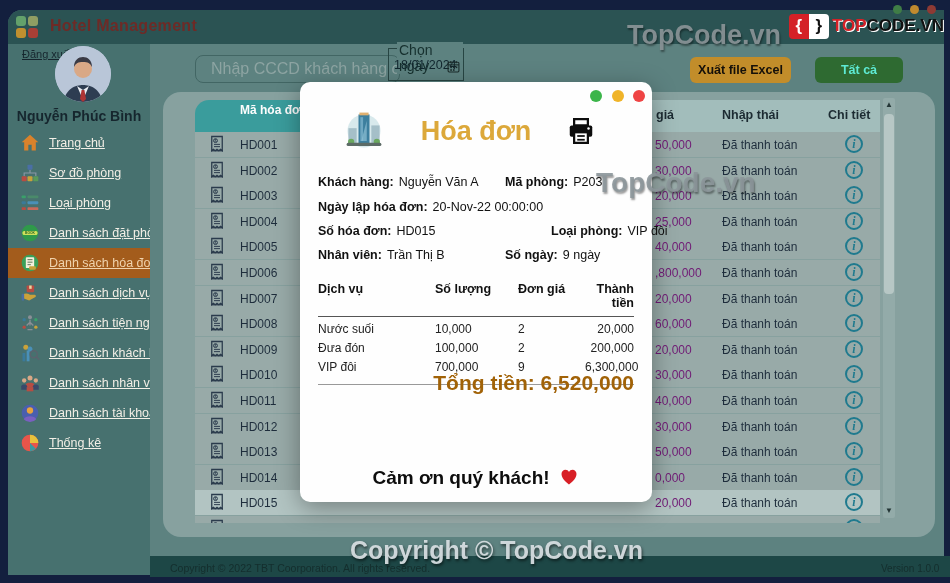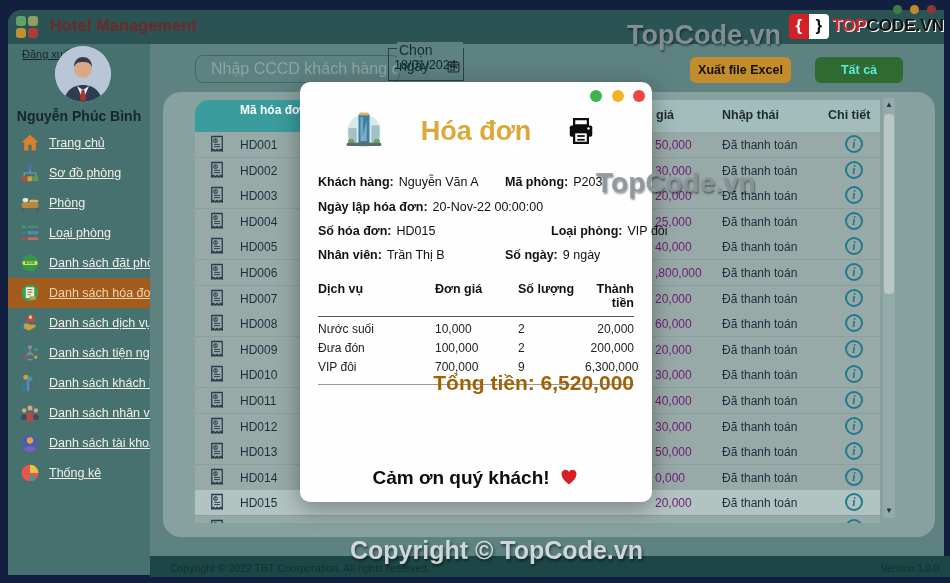--- a/index.html
+++ b/index.html
@@ -160,32 +160,20 @@
           <path d="M12 8v4M5 16v-4h14v4" stroke="#8a97a5" stroke-width="1.4" fill="none"></path>
           <rect x="9" y="2" width="6" height="6" rx="1" fill="#4a6fa5"></rect>
           <rect x="2" y="16" width="6" height="6" rx="1" fill="#b84c42"></rect>
           <rect x="9" y="16" width="6" height="6" rx="1" fill="#c8a23a"></rect>
           <rect x="16" y="16" width="6" height="6" rx="1" fill="#5a9a5a"></rect>
         </svg>
       </span>
     <span class="mi-label">Sơ đồ phòng</span>
   </div>
 
-  <div class="menu-item">
-    <span class="mi-icon">
-        <svg viewBox="0 0 24 24">
-          <rect x="2" y="11" width="20" height="7" rx="2" fill="#b8893a"></rect>
-          <rect x="3" y="6" width="7" height="5" rx="2.5" fill="#e8e4da"></rect>
-          <rect x="2" y="18" width="2.5" height="4" fill="#6a5a3a"></rect>
-          <rect x="19.5" y="18" width="2.5" height="4" fill="#6a5a3a"></rect>
-          <rect x="11" y="8" width="11" height="3" rx="1.5" fill="#d4b06a"></rect>
-        </svg>
-      </span>
-    <span class="mi-label">Phòng</span>
-  </div>
 
   <div class="menu-item">
     <span class="mi-icon">
         <svg viewBox="0 0 24 24">
           <rect x="2" y="3" width="5" height="3.4" rx="1" fill="#3aa06a"></rect>
           <rect x="9" y="3" width="13" height="3.4" rx="1" fill="#4a8a6a"></rect>
           <rect x="2" y="10" width="5" height="3.4" rx="1" fill="#3a7a9a"></rect>
           <rect x="9" y="10" width="13" height="3.4" rx="1" fill="#4a90b8"></rect>
           <rect x="2" y="17" width="5" height="3.4" rx="1" fill="#b84c42"></rect>
           <rect x="9" y="17" width="13" height="3.4" rx="1" fill="#c86a5a"></rect>
@@ -652,22 +640,22 @@
       <div class="frow" style="left: 18px; top: 118px;"><b>Ngày lập hóa đơn:</b><span class="fval">20-Nov-22 00:00:00</span></div>
       <div class="frow" style="left: 18px; top: 142px;"><b>Số hóa đơn:</b><span class="fval">HD015</span></div>
       <div class="frow" style="left: 205px; top: 142px; padding-left: 46px;"><b>Loại phòng:</b><span class="fval">VIP đôi</span></div>
       <div class="frow" style="left: 18px; top: 166px;"><b>Nhân viên:</b><span class="fval">Trần Thị B</span></div>
       <div class="frow" style="left: 205px; top: 166px;"><b>Số ngày:</b><span class="fval">9 ngày</span></div>
     </div>
 
   <div id="svc-table" style="position:absolute">
     <div class="svc-grid" id="svc-head-row">
         <div class="svc-head">Dịch vụ</div>
+        <div class="svc-head">Số lượng</div>
         <div class="svc-head">Đơn giá</div>
-        <div class="svc-head">Số lượng</div>
         <div class="svc-head last">Thành tiền</div>
       </div>
     <div id="svc-hr1"></div>
     <div id="svc-rows">
         <div class="svc-grid">
           <div class="svc-cell">Nước suối</div>
           <div class="svc-cell">10,000</div>
           <div class="svc-cell">2</div>
           <div class="svc-cell last">20,000</div>
         </div>

